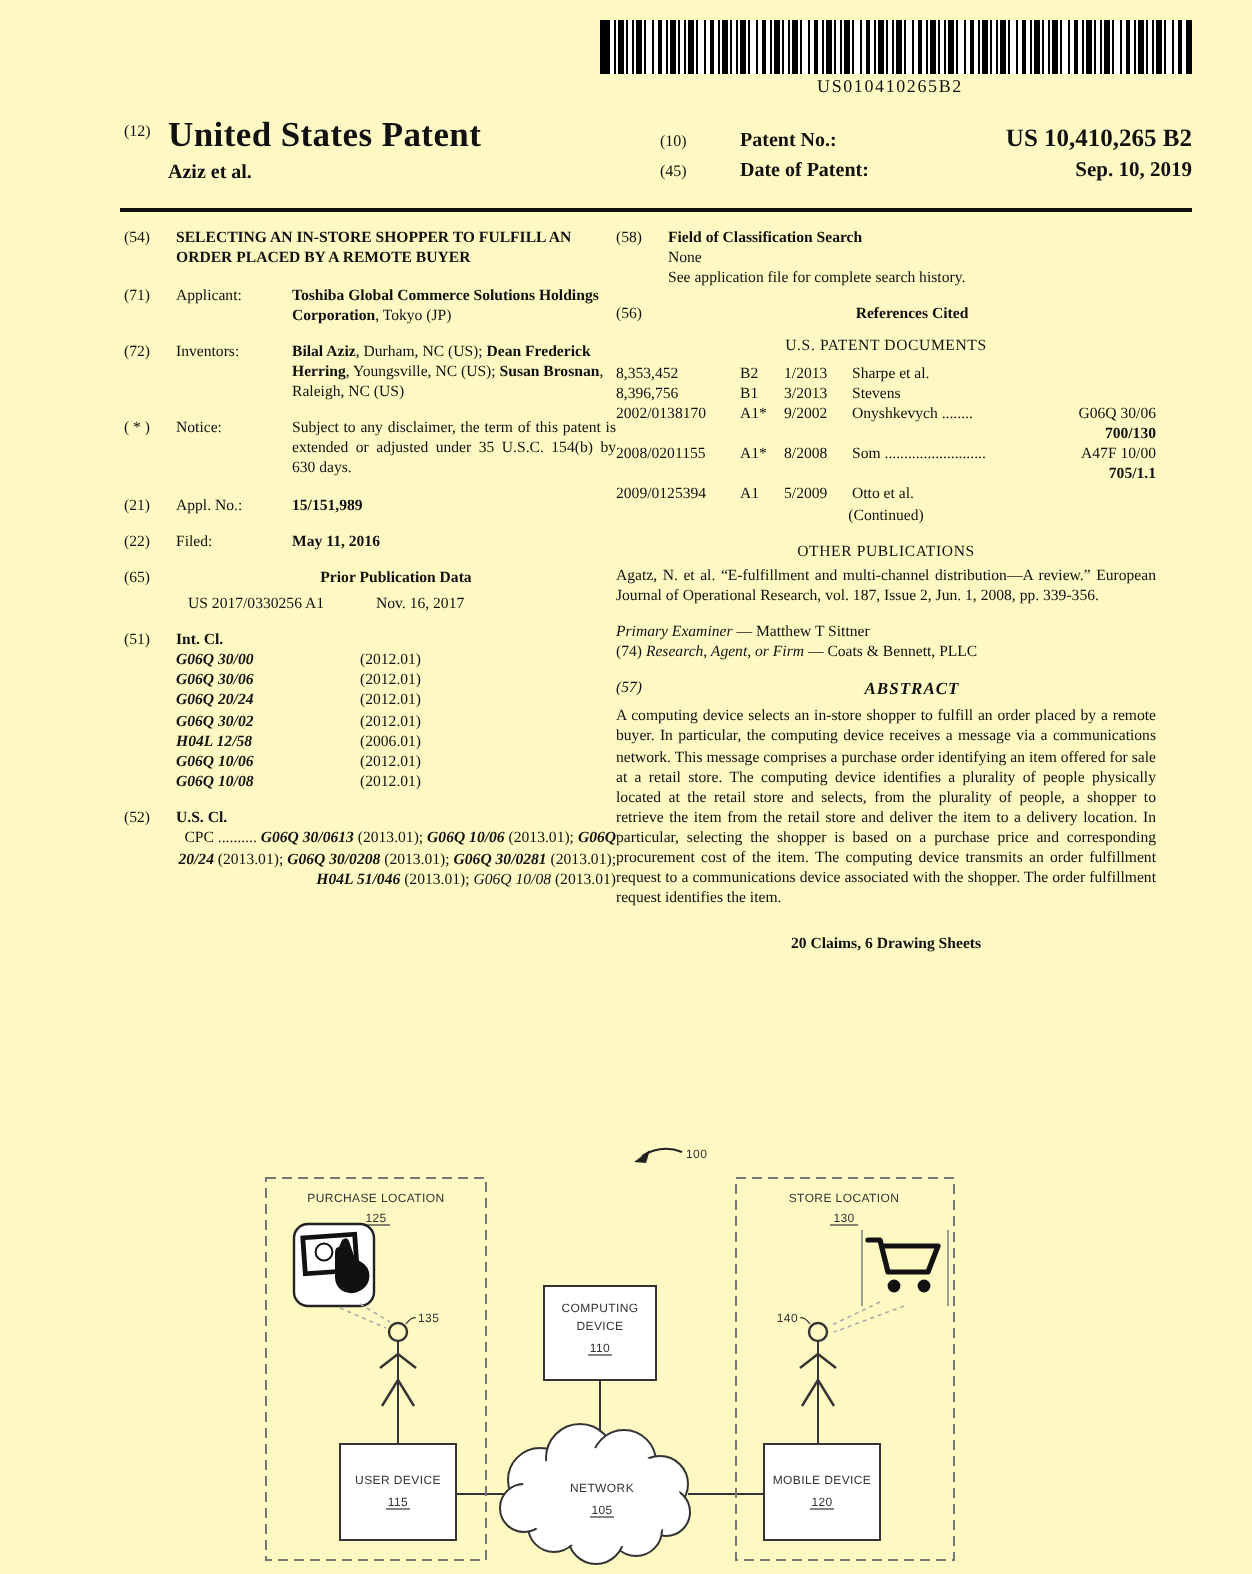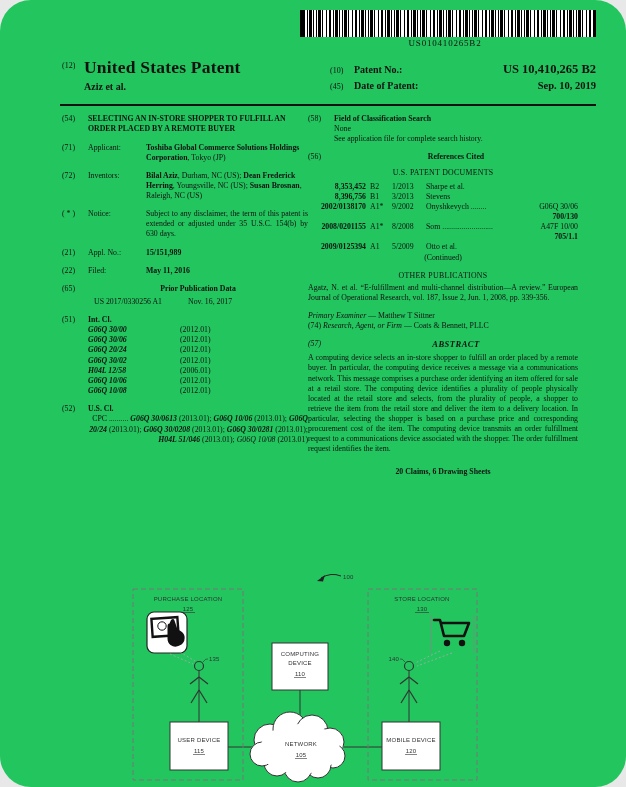--- a/index.html
+++ b/index.html
@@ -1,38 +1,38 @@
 <!DOCTYPE html>
 <html><head>
 <meta charset="utf-8">
 <style>
   html,body{margin:0;padding:0;background:#e8e8e8;}
-  .page{position:relative;width:626px;height:787px;background:#22c55e;overflow:hidden;
-        font-family:"Liberation Serif","DejaVu Serif",serif;font-size:7.8px;color:#111;line-height:1.3;border-radius:31px;}
+  .page{position:relative;width:626px;height:787px;background:#fef9c3;overflow:hidden;
+        font-family:"Liberation Serif","DejaVu Serif",serif;font-size:7.8px;color:#111;line-height:1.3;}
 
   
   .barcode{position:absolute;top:10px;left:300px;width:290px;height:27px;
     border-left:3px solid #000;border-right:3px solid #000;
     background:repeating-linear-gradient(90deg,
       #000 0px,#000 2px,#fff 2px,#fff 4px,#000 4px,#000 5px,#fff 5px,#fff 6px,
       #000 6px,#000 9px,#fff 9px,#fff 10px,#000 10px,#000 11px,#fff 11px,#fff 13px,
       #000 13px,#000 14px,#fff 14px,#fff 15px,#000 15px,#000 18px,#fff 18px,#fff 19px,
       #000 19px,#000 20px,#fff 20px,#fff 23px,#000 23px,#000 24px,#fff 24px,#fff 26px);}
   .barcode-text{position:absolute;top:38px;left:300px;width:290px;text-align:center;
     font-size:9px;letter-spacing:0.8px;}
 
   
   .hdr-left{position:absolute;top:56px;left:62px;}
   .hdr-left .line1{display:flex;align-items:flex-start;}
   .code12{font-size:8px;padding-top:5px;width:22px;}
   .uspatent{font-size:17.5px;font-weight:bold;letter-spacing:0.2px;}
   .authors{font-size:10px;font-weight:bold;margin-left:22px;margin-top:1px;}
   .hdr-right{position:absolute;top:61px;left:330px;width:266px;}
   .hdr-row{display:flex;align-items:baseline;margin-bottom:2px;}
-  .hdr-code{font-size:8px;width:24px;}
+  .hdr-code{font-size:8px;width:40px;}
   .hdr-lbl{font-size:10px;font-weight:bold;}
   .hdr-val1{font-size:12.5px;font-weight:bold;margin-left:auto;}
   .hdr-val2{font-size:10.5px;font-weight:bold;margin-left:auto;}
   .rule{position:absolute;top:104px;left:60px;width:536px;height:2px;background:#111;}
 
   
   .cols{position:absolute;top:114px;left:62px;width:534px;display:flex;}
   .colL{width:246px;}
   .colR{width:270px;}
   .entry{margin-bottom:8px;}
@@ -50,21 +50,21 @@
   .publine{display:flex;margin-left:32px;gap:26px;margin-top:3px;}
 
   .iclrow{display:flex;margin-left:26px;}
   .iclc{width:92px;font-weight:bold;font-style:italic;}
 
   .cpc{margin-left:26px;text-align:right;line-height:1.35;}
 
   
   .refs{margin-top:4px;}
   .refrow{display:flex;line-height:1.3;}
-  .ref-num{width:58px;text-align:right;flex:none;font-weight:bold;}
+  .ref-num{width:58px;text-align:left;flex:none;}
   .ref-kind{width:22px;padding-left:4px;flex:none;}
   .ref-date{width:34px;flex:none;}
   .ref-rest{flex:1;display:flex;flex-direction:column;}
   .ref-line1{display:flex;justify-content:space-between;}
   .ref-cls2{text-align:right;font-weight:bold;}
   .continued{text-align:center;margin-top:0;}
 
   .subhead{margin:5px 0 2px 0;letter-spacing:0.3px;}
   .abstract-head{font-size:8.5px;letter-spacing:0.5px;}
   .claims{text-align:center;font-weight:bold;margin-top:12px;}

